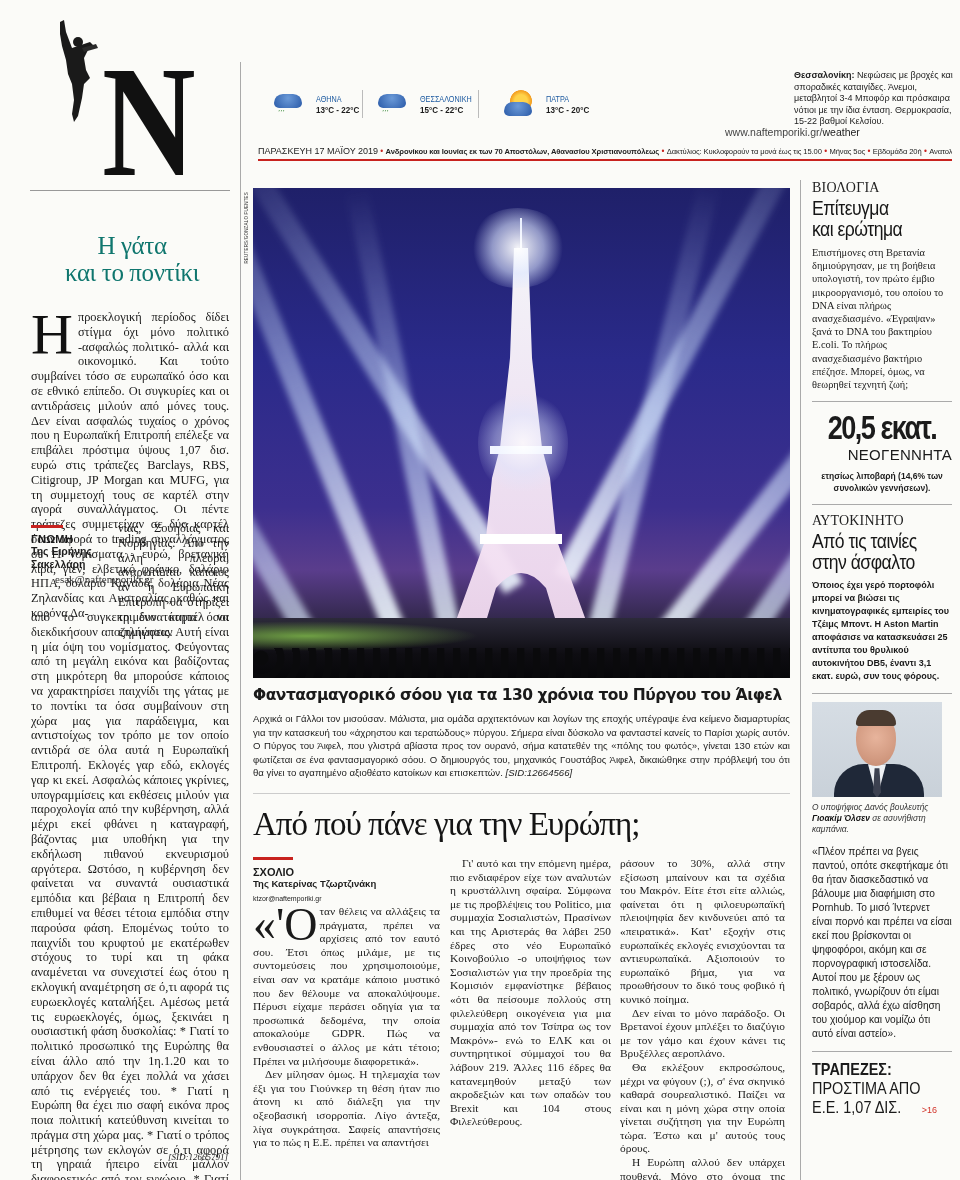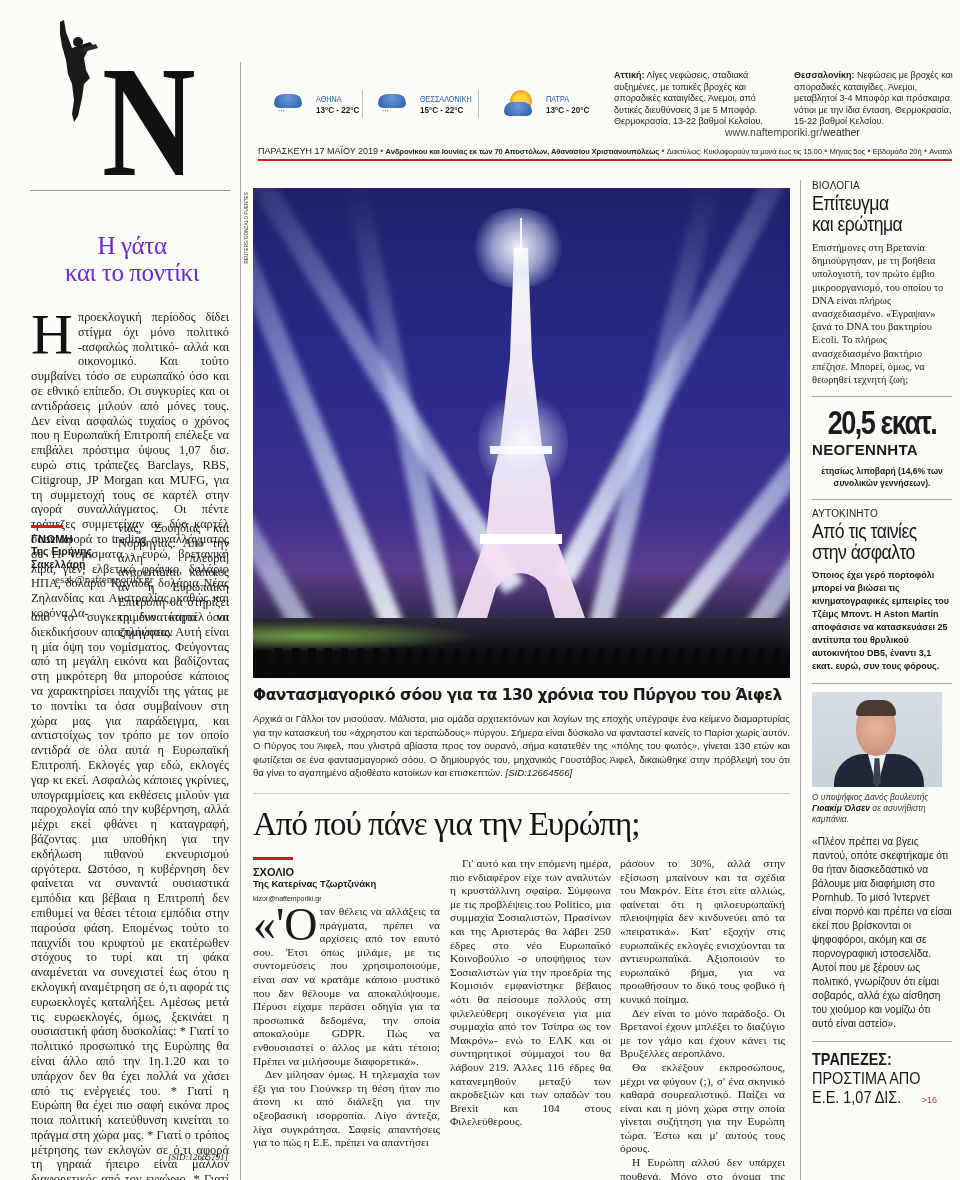--- a/index.html
+++ b/index.html
@@ -5,21 +5,21 @@
   * { box-sizing: border-box; margin: 0; padding: 0; }
   html, body { width: 960px; height: 1180px; background: #fbfbf8; overflow: hidden; }
   body { position: relative; font-family: "DejaVu Serif", serif; color: #1b1b1b; }
 
   
   #left-col { position: absolute; left: 0; top: 0; width: 240px; height: 1180px; }
   #logo { position: absolute; left: 54px; top: 18px; width: 110px; height: 170px; }
   #logo .hermes { position: absolute; left: 0; top: 0; width: 48px; height: 110px; }
   #logo .n-letter { position: absolute; left: 48px; top: 34px; font-family: "Liberation Serif", serif; font-weight: 900; font-size: 158px; line-height: 140px; color: #111; transform: scaleX(0.82); transform-origin: left top; }
   #left-rule { position: absolute; left: 30px; top: 190px; width: 200px; border-top: 1px solid #999; }
-  #opinion-title { position: absolute; left: 0; top: 232px; width: 240px; text-align: center; font-family: "Liberation Serif", serif; font-size: 25px; line-height: 27px; color: #6d28d9; letter-spacing: -0.4px; padding-left: 24px; }
+  #opinion-title { position: absolute; left: 0; top: 232px; width: 240px; text-align: center; font-family: "Liberation Serif", serif; font-size: 25px; line-height: 27px; color: #0f766e; letter-spacing: -0.4px; padding-left: 24px; }
 
   .body-text { font-family: "Liberation Serif", serif; font-size: 12.4px; line-height: 14.8px; color: #1a1a1a; text-align: justify; hyphens: auto; }
   #op-body-1 { position: absolute; left: 31px; top: 310px; width: 198px; }
   #op-body-1 .dropcap { float: left; font-family: "Liberation Serif", serif; font-size: 58px; line-height: 46px; margin: 2px 5px 0 0; color: #111; }
   #op-byline { position: absolute; left: 31px; top: 525px; width: 85px; }
   #op-byline .redbar { width: 32px; height: 3px; background: #c8231f; margin-bottom: 5px; }
   #op-byline .label { font-family: "Liberation Sans", sans-serif; font-weight: 700; font-size: 11px; letter-spacing: 0.3px; }
   #op-byline .author { font-family: "Liberation Sans", sans-serif; font-weight: 700; font-size: 10.5px; line-height: 12.5px; }
   #op-byline .email { font-family: Liberation Serif, serif; font-size: 11px; margin-top: 3px; color: #333; margin-left: 24px; }
   #op-body-2 { position: absolute; left: 118px; top: 521px; width: 111px; }
@@ -72,27 +72,27 @@
   .col-text .indent { text-indent: 12px; }
   #main-col1 { left: 253px; top: 905px; width: 187px; }
   #main-col1 .lead { position: relative; }
   #main-col1 .guillemet { float: left; font-family: "Liberation Serif", serif; font-size: 46px; line-height: 40px; margin-right: 2px; }
   #main-col2 { left: 450px; top: 857px; width: 161px; }
   #main-col3 { left: 620px; top: 857px; width: 165px; }
   #right-divider { position: absolute; left: 800px; top: 180px; height: 1000px; border-left: 1px solid #aaa; }
 
   
   #sidebar { position: absolute; left: 812px; top: 180px; width: 140px; }
-  .kicker { font-family: Liberation Sans, sans-serif; font-size: 10px; letter-spacing: 0.2px; color: #222; }
+  .kicker { font-family: Liberation Serif, serif; font-size: 14px; letter-spacing: 0.2px; color: #222; }
   .side-head { font-family: "Liberation Sans", sans-serif; font-size: 20px; line-height: 21px; color: #161616; letter-spacing: -0.6px; transform: scaleX(0.88); transform-origin: left; white-space: nowrap; }
   .side-body { font-family: "Liberation Serif", serif; font-size: 10.4px; line-height: 13.2px; color: #1a1a1a; }
   .side-sans { font-family: "Liberation Sans", sans-serif; font-weight: 700; font-size: 9px; line-height: 13px; color: #1a1a1a; }
   .side-rule { border-top: 1px solid #aaa; margin: 10px 0 8px; }
   .big-num { font-family: "Liberation Sans", sans-serif; font-weight: 700; font-size: 33px; line-height: 36px; text-align: center; letter-spacing: -1.8px; transform: scaleX(0.82); }
-  .big-sub { font-family: "Liberation Sans", sans-serif; font-size: 15px; text-align: left; letter-spacing: 0.3px; font-weight: bold; }
+  .big-sub { font-family: "Liberation Sans", sans-serif; font-size: 15px; text-align: right; letter-spacing: 0.3px; }
   .big-note { font-family: "Liberation Sans", sans-serif; font-weight: 700; font-size: 8.5px; line-height: 12px; text-align: center; margin-top: 7px; }
   #portrait { width: 130px; height: 95px; margin-top: 4px; background: linear-gradient(180deg, #d6dde4 0%, #c9d1d9 100%); position: relative; overflow: hidden; }
   #portrait .face { position: absolute; left: 44px; top: 12px; width: 40px; height: 52px; border-radius: 45% 45% 50% 50%; background: radial-gradient(circle at 50% 45%, #e7b49c, #c58a70); }
   #portrait .hair { position: absolute; left: 44px; top: 8px; width: 40px; height: 16px; border-radius: 20px 20px 4px 4px; background: #4a3b30; }
   #portrait .suit { position: absolute; left: 22px; top: 62px; width: 90px; height: 40px; border-radius: 30px 30px 0 0; background: #1f2838; }
   #portrait .shirt { position: absolute; left: 56px; top: 62px; width: 18px; height: 34px; background: #eef1f4; clip-path: polygon(0 0, 100% 0, 50% 100%); }
   #portrait .tie { position: absolute; left: 61px; top: 66px; width: 8px; height: 30px; background: #3c4150; clip-path: polygon(20% 0, 80% 0, 100% 80%, 50% 100%, 0 80%); }
   .photo-cap { font-family: "Liberation Sans", sans-serif; font-style: italic; font-size: 8.4px; line-height: 11px; color: #333; margin-top: 5px; }
   .photo-cap b { font-style: italic; font-weight: 700; color: #111; }
   .quote { font-family: "Liberation Sans", sans-serif; font-size: 10.2px; line-height: 14px; color: #1a1a1a; margin-top: 10px; }
@@ -165,23 +165,20 @@
   <div class="city-sep" style="left:216px"></div>
   <div class="city" style="left:240px">
     <div class="wicon">
         <div class="sun"></div>
         <div class="cloud" style="top:12px"></div>
       </div>
     <div>
       <div class="name">ΠΑΤΡΑ</div>
       <div class="temp">13°C - 20°C</div>
     </div>
-  </div>
-  <div class="forecast" style="left:352px; width:170px">
-    <b>Αττική:</b> <span>Λίγες νεφώσεις, σταδιακά αυξημένες, με τοπικές βροχές και σποραδικές καταιγίδες. Άνεμοι, από δυτικές διευθύνσεις 3 με 5 Μποφόρ. Θερμοκρασία, 13-22 βαθμοί Κελσίου.</span>
   </div>
   <div class="forecast" style="left:532px; width:160px">
     <b>Θεσσαλονίκη:</b> <span>Νεφώσεις με βροχές και σποραδικές καταιγίδες. Άνεμοι, μεταβλητοί 3-4 Μποφόρ και πρόσκαιρα νότιοι με την ίδια ένταση. Θερμοκρασία, 15-22 βαθμοί Κελσίου.</span>
   </div>
 </div>
 <div id="weather-url"><span>www.naftemporiki.gr/</span><b>weather</b></div>
 
 <div id="dateline">
   <span class="date">ΠΑΡΑΣΚΕΥΗ 17 ΜΑΪΟΥ 2019</span>
   <span class="dot">•</span> <b class="rest">Ανδρονίκου και Ιουνίας εκ των 70 Αποστόλων, Αθανασίου Χριστιανουπόλεως</b>

